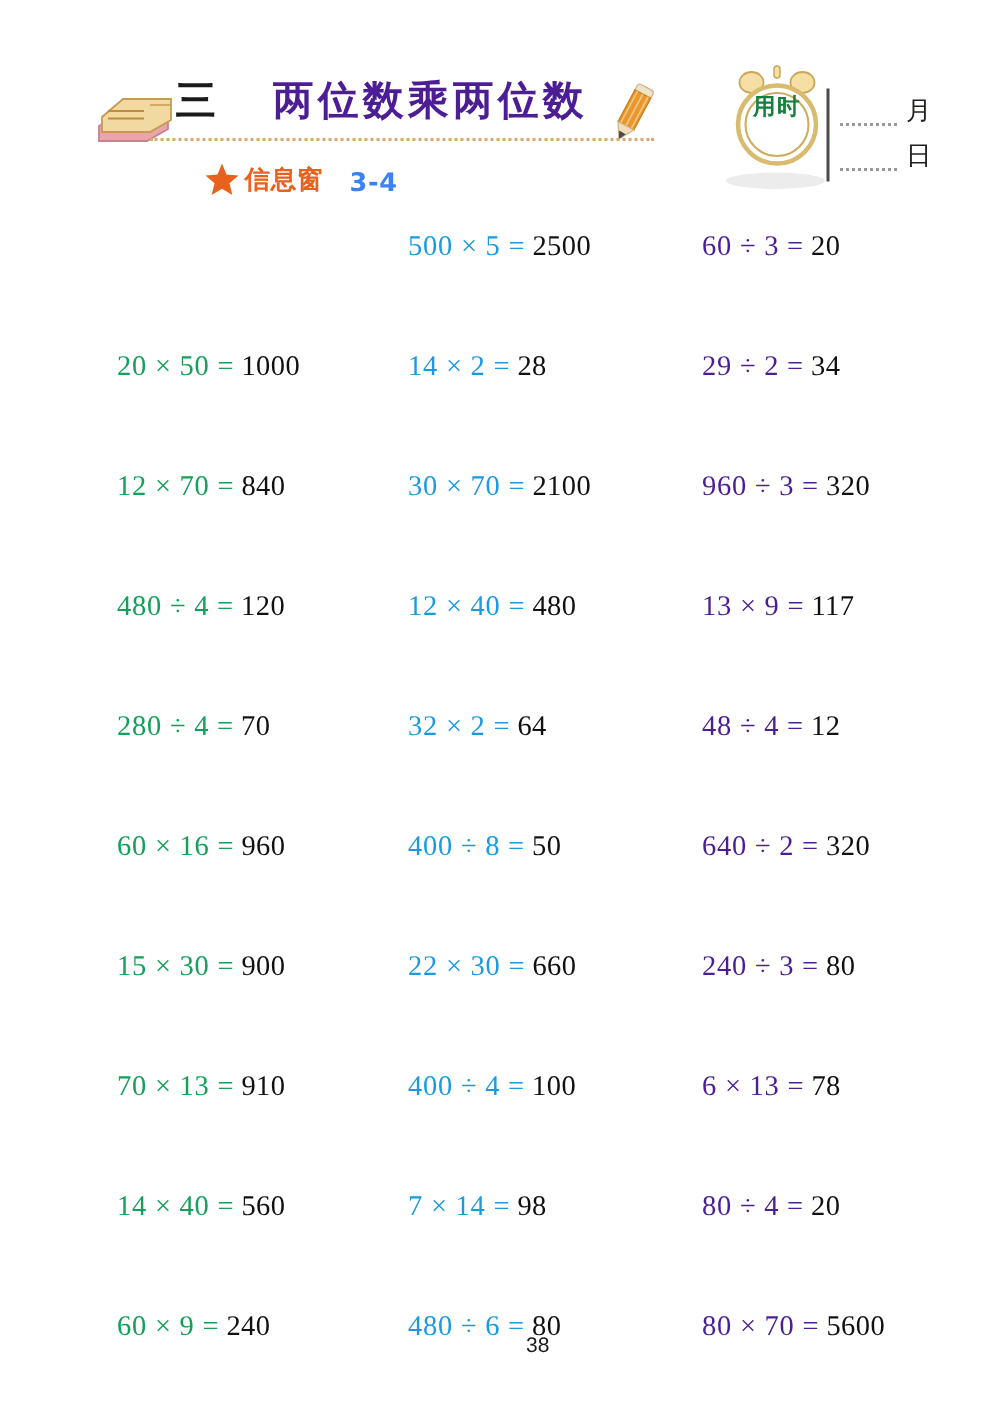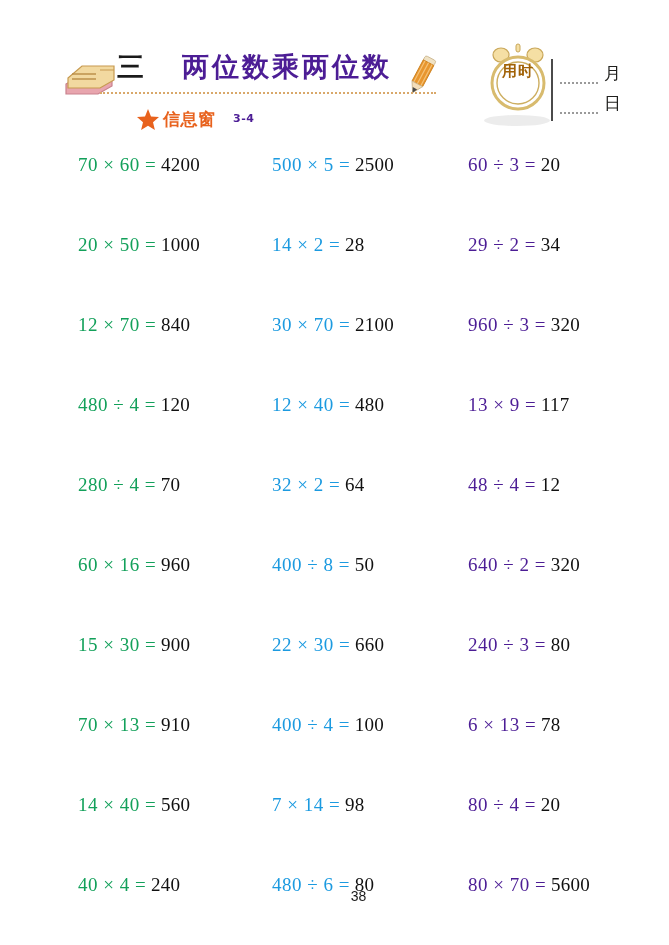--- a/index.html
+++ b/index.html
@@ -98,23 +98,23 @@
     font-weight: 700;
     color: #e8621d;
     letter-spacing: 0.5px;
     white-space: nowrap;
   }
   .infowin-num {
     position: absolute;
     left: 233px;
     top: 112px;
     font-family: "DejaVu Sans", "Liberation Sans", sans-serif;
-    font-size: 11px;
-    font-weight: 700;
-    color: #4c1d95;
+    font-size: 17px;
+    font-weight: 700;
+    color: #3b82f6;
     letter-spacing: 0.5px;
     white-space: nowrap;
   }
 
   
   .clock-wrap {
     position: absolute;
     left: 487px;
     top: 42px;
     width: 62px;
@@ -131,21 +131,21 @@
   }
   .clock-label {
     position: absolute;
     left: 0;
     top: 20px;
     width: 62px;
     text-align: center;
     font-family: "DejaVu Serif", "Liberation Serif", serif;
     font-size: 15px;
     font-weight: 700;
-    color: #a16207;
+    color: #15803d;
     letter-spacing: 1px;
   }
 
   .date-divider {
     position: absolute;
     left: 551px;
     top: 59px;
     width: 2px;
     height: 62px;
     background: #4b4b4b;
@@ -278,21 +278,20 @@
     </div>
     <div class="date-row" id="date-day">
       <span class="blank"></span>
       <span class="unit">日</span>
     </div>
 
   </div>
 
   <div class="problems">
       <div class="prob-row">
-        <div class="prob col-0 c-green"><span class="expr">70 × 60 =</span> <span class="ans">4200</span></div>
         <div class="prob col-1 c-blue"><span class="expr">500 × 5 =</span> <span class="ans">2500</span></div>
         <div class="prob col-2 c-pink"><span class="expr">60 ÷ 3 =</span> <span class="ans">20</span></div>
       </div>
       <div class="prob-row">
         <div class="prob col-0 c-green"><span class="expr">20 × 50 =</span> <span class="ans">1000</span></div>
         <div class="prob col-1 c-blue"><span class="expr">14 × 2 =</span> <span class="ans">28</span></div>
         <div class="prob col-2 c-pink"><span class="expr">29 ÷ 2 =</span> <span class="ans">34</span></div>
       </div>
       <div class="prob-row">
         <div class="prob col-0 c-green"><span class="expr">12 × 70 =</span> <span class="ans">840</span></div>
@@ -323,21 +322,21 @@
         <div class="prob col-0 c-green"><span class="expr">70 × 13 =</span> <span class="ans">910</span></div>
         <div class="prob col-1 c-blue"><span class="expr">400 ÷ 4 =</span> <span class="ans">100</span></div>
         <div class="prob col-2 c-pink"><span class="expr">6 × 13 =</span> <span class="ans">78</span></div>
       </div>
       <div class="prob-row">
         <div class="prob col-0 c-green"><span class="expr">14 × 40 =</span> <span class="ans">560</span></div>
         <div class="prob col-1 c-blue"><span class="expr">7 × 14 =</span> <span class="ans">98</span></div>
         <div class="prob col-2 c-pink"><span class="expr">80 ÷ 4 =</span> <span class="ans">20</span></div>
       </div>
       <div class="prob-row">
-        <div class="prob col-0 c-green"><span class="expr">40 × 4 =</span> <span class="ans">240</span></div>
+        <div class="prob col-0 c-green"><span class="expr">60 × 9 =</span> <span class="ans">240</span></div>
         <div class="prob col-1 c-blue"><span class="expr">480 ÷ 6 =</span> <span class="ans">80</span></div>
         <div class="prob col-2 c-pink"><span class="expr">80 × 70 =</span> <span class="ans">5600</span></div>
       </div>
     </div>
 
   <div class="page-number">38</div>
 
 </div>
 
 </body></html>

